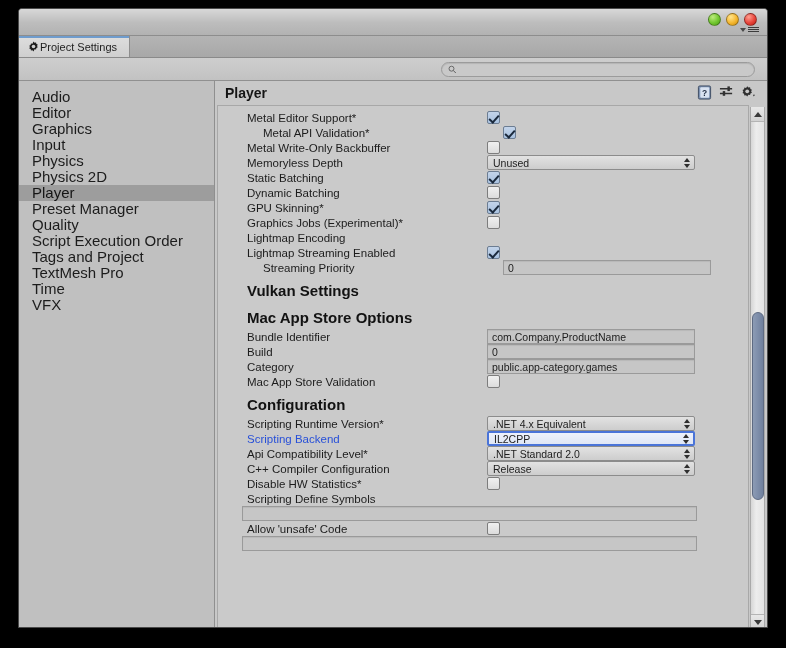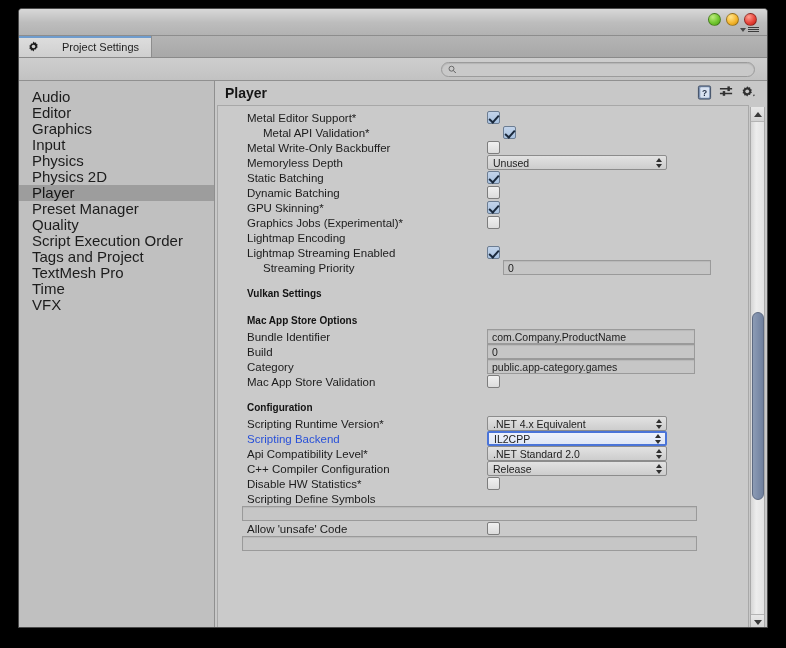--- a/index.html
+++ b/index.html
@@ -75,21 +75,21 @@
     border-bottom: 1px solid #8a8a8a;
   }
   .tab {
     position: absolute;
     left: 0;
     top: 0;
     height: 21px;
     padding: 0 12px 0 9px;
     display: flex;
     align-items: center;
-    gap: 23px;
+    gap: 1px;
     background: linear-gradient(to bottom, #dedede 0%, #cfcfcf 100%);
     border-right: 1px solid #8d8d8d;
     box-sizing: border-box;
     font-size: 11px;
     color: #1e1e1e;
   }
   .tab::before {
     content: "";
     position: absolute;
     left: 0; right: 0; top: 0;
@@ -219,21 +219,21 @@
     white-space: nowrap;
   }
   .row.indent .label { padding-left: 16px; }
   .row .label.blue { color: #2850d8; }
 
   .section-head {
     height: 24px;
     display: flex;
     align-items: flex-end;
     padding: 0 0 3px 29px;
-    font-size: 10px;
+    font-size: 15px;
     font-weight: bold;
     color: #121212;
   }
 
   
   .checkbox {
     width: 13px; height: 13px;
     border: 1px solid #7d7d7d;
     border-radius: 2px;
     background: linear-gradient(to bottom, #f0f0f0 0%, #dcdcdc 100%);
@@ -248,21 +248,21 @@
     content: "";
     position: absolute;
     left: 3px; top: 1px;
     width: 4px; height: 8px;
     border: solid #1b2a3d;
     border-width: 0 2px 2px 0;
     transform: rotate(42deg);
   }
 
   .dropdown {
-    width: 180px;
+    width: 208px;
     height: 15px;
     background: linear-gradient(to bottom, #e2e2e2 0%, #cdcdcd 100%);
     border: 1px solid #8c8c8c;
     border-radius: 2px;
     display: flex;
     align-items: center;
     padding: 0 4px 0 5px;
     box-sizing: border-box;
     font-size: 10.5px;
     color: #1c1c1c;

